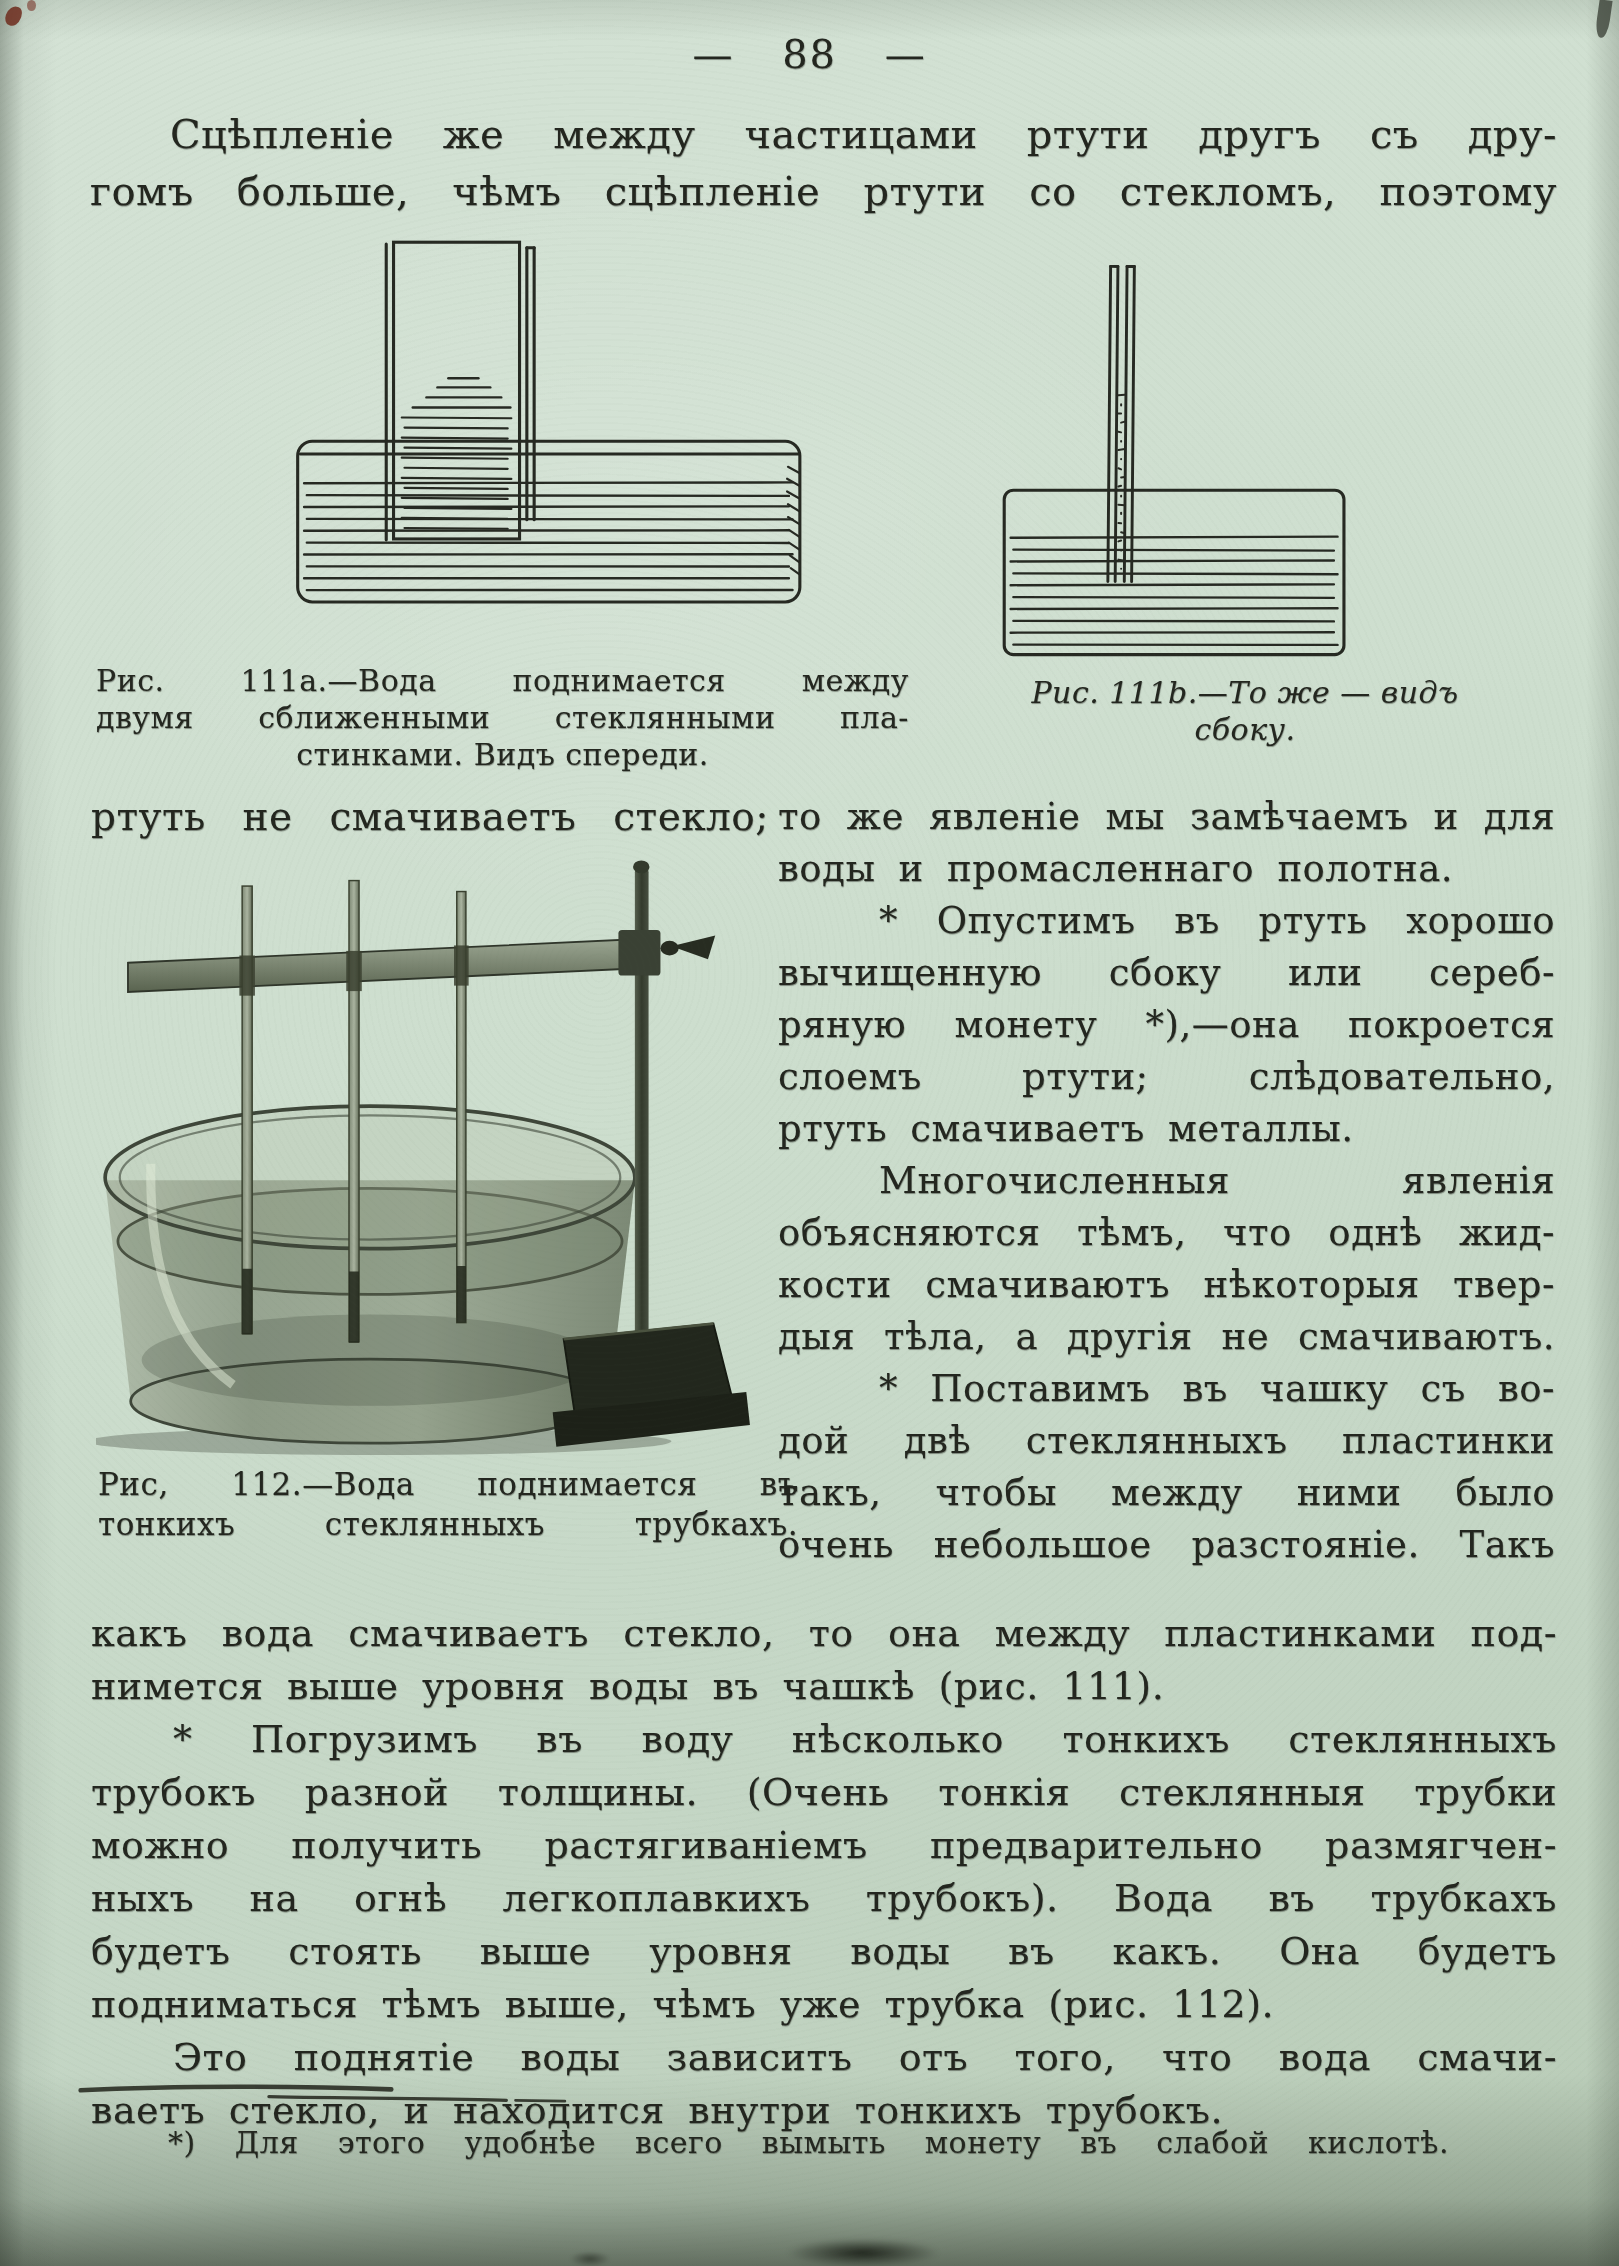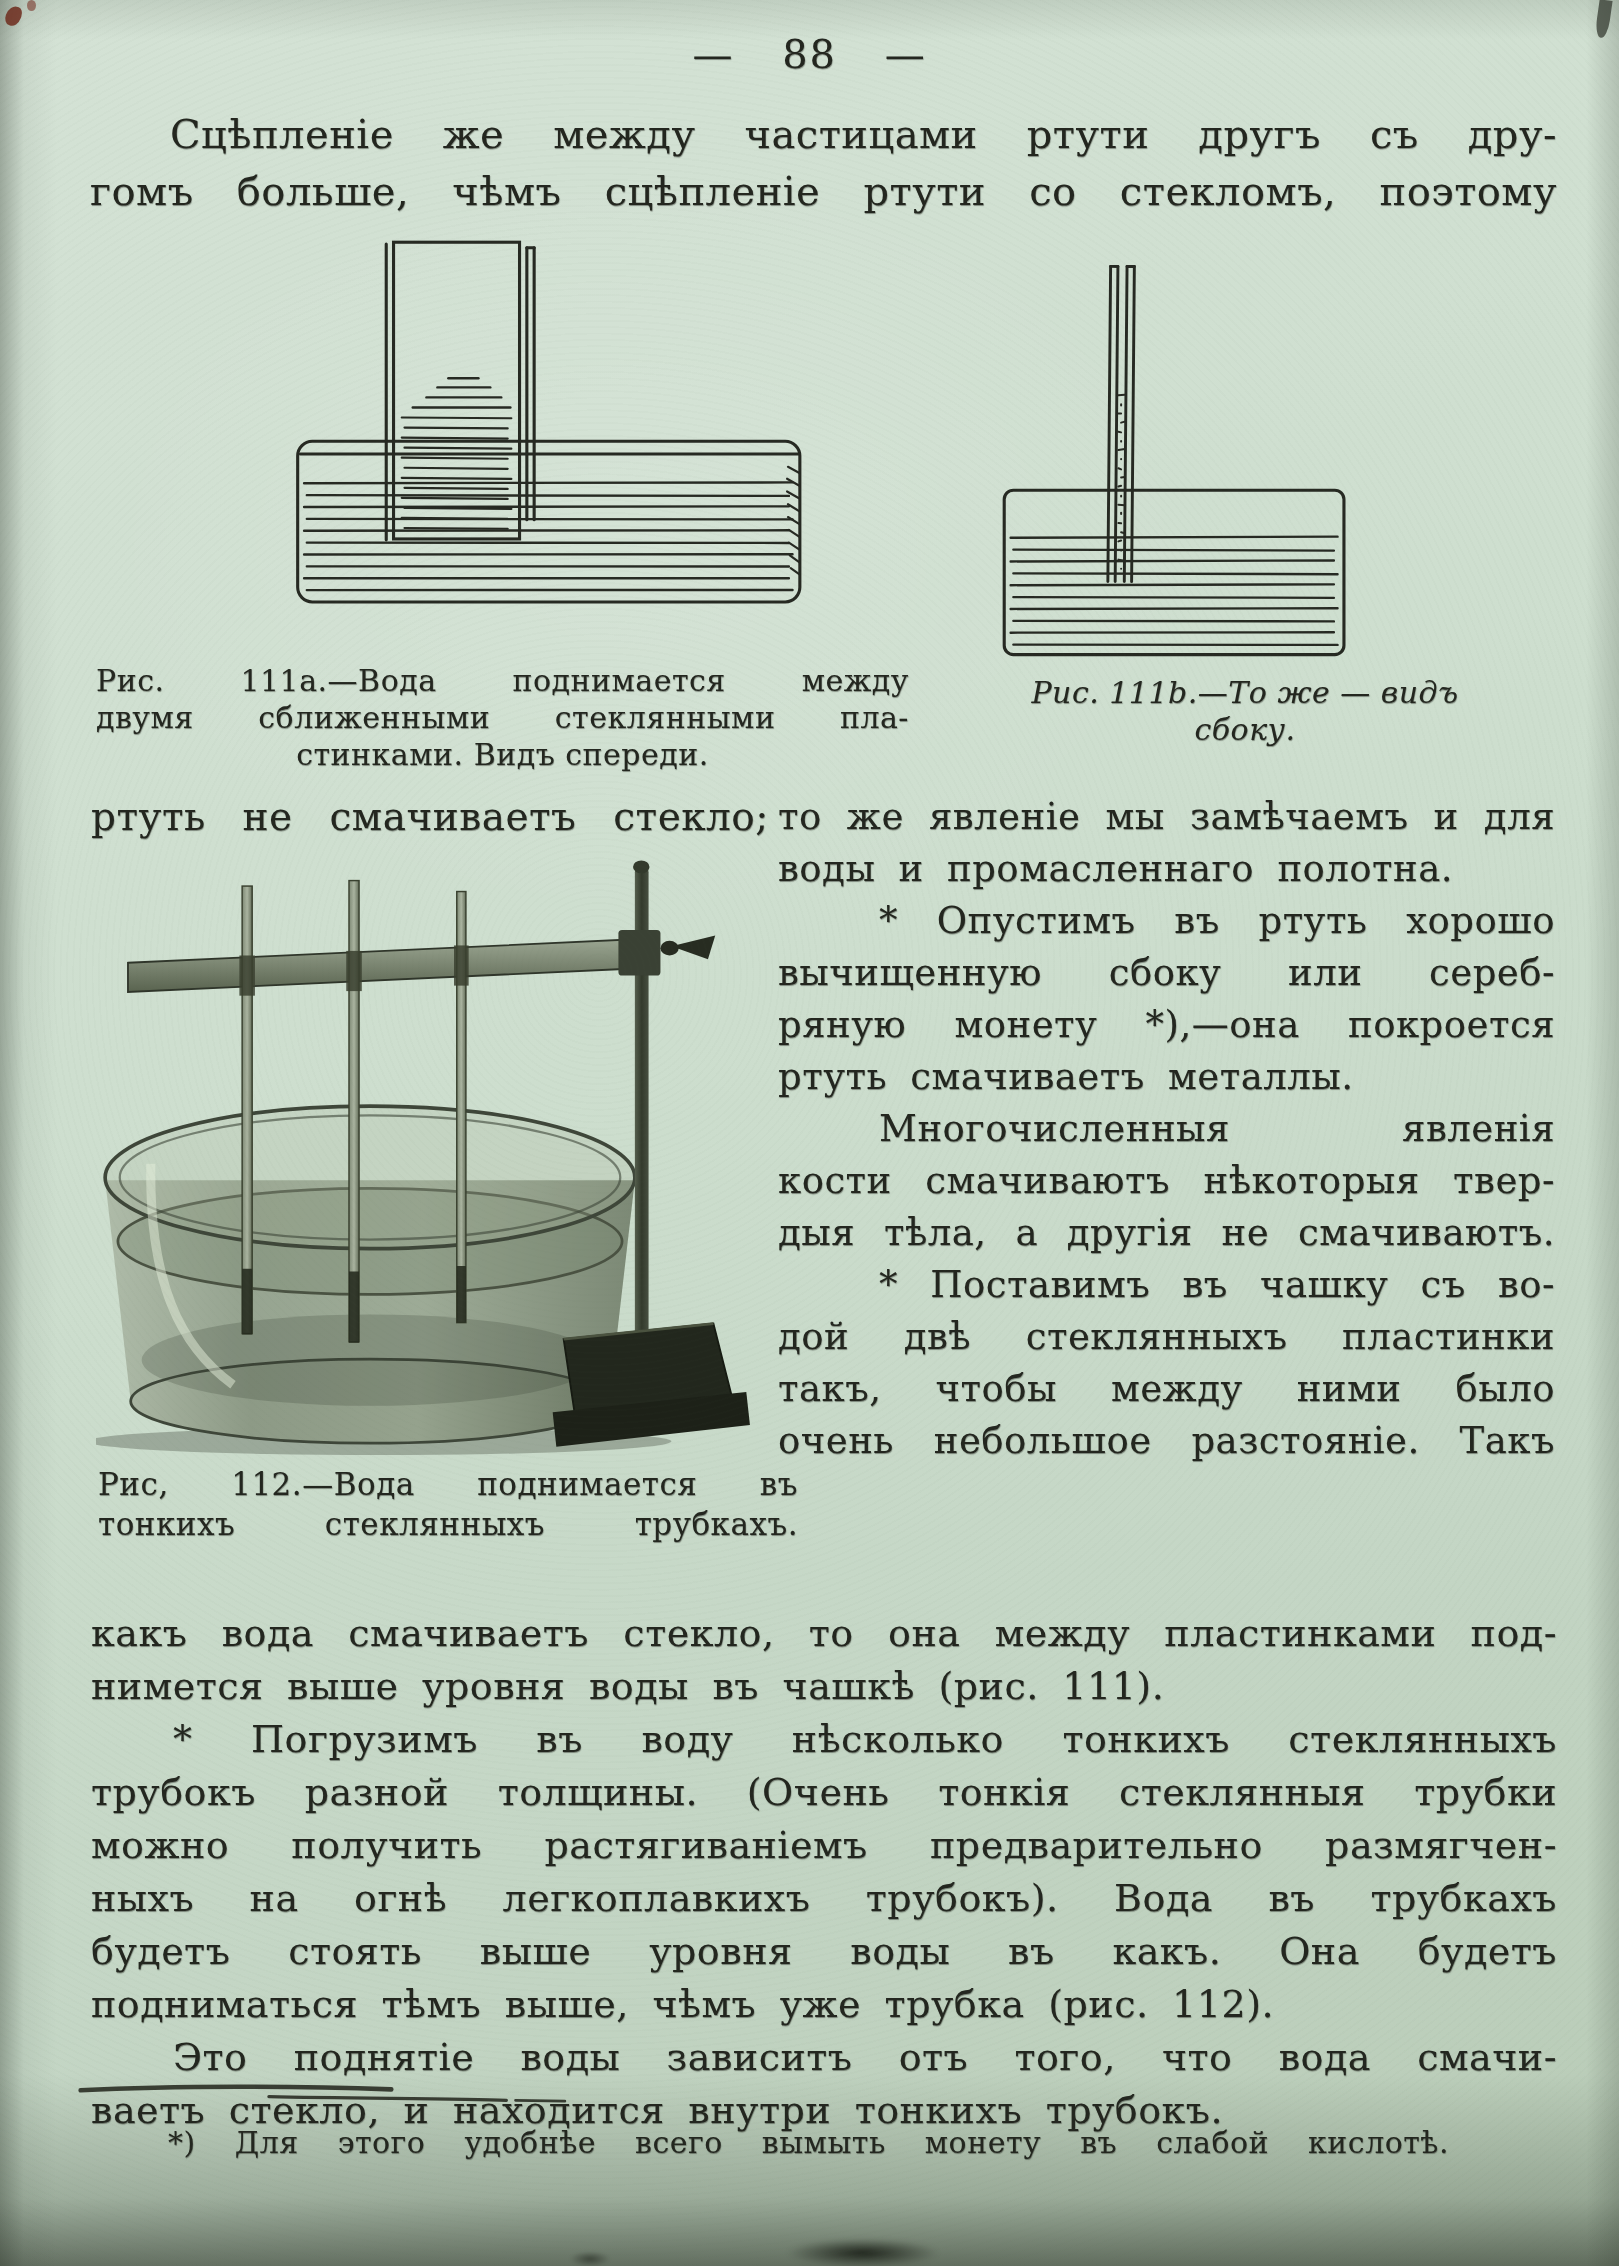--- a/index.html
+++ b/index.html
@@ -245,22 +245,24 @@
       <div class="tline">Рис, 112.—Вода поднимается въ</div>
       <div class="tline">тонкихъ стеклянныхъ трубкахъ.</div>
     </div>
 
   <div class="abs textblock rightcol">
       <div class="tline">то же явленіе мы замѣчаемъ и для</div>
       <div class="tline last">воды и промасленнаго полотна.</div>
       <div class="tline ind">* Опустимъ въ ртуть хорошо</div>
       <div class="tline">вычищенную сбоку или сереб-</div>
       <div class="tline">ряную монету *),—она покроется</div>
+      <div class="tline">слоемъ ртути; слѣдовательно,</div>
       <div class="tline last">ртуть смачиваетъ металлы.</div>
       <div class="tline ind">Многочисленныя явленія</div>
+      <div class="tline">объясняются тѣмъ, что однѣ жид-</div>
       <div class="tline">кости смачиваютъ нѣкоторыя твер-</div>
       <div class="tline">дыя тѣла, а другія не смачиваютъ.</div>
       <div class="tline ind">* Поставимъ въ чашку съ во-</div>
       <div class="tline">дой двѣ стеклянныхъ пластинки</div>
       <div class="tline">такъ, чтобы между ними было</div>
       <div class="tline">очень небольшое разстояніе. Такъ</div>
     </div>
 
   <div class="abs textblock mainblock">
       <div class="tline">какъ вода смачиваетъ стекло, то она между пластинками под-</div>

